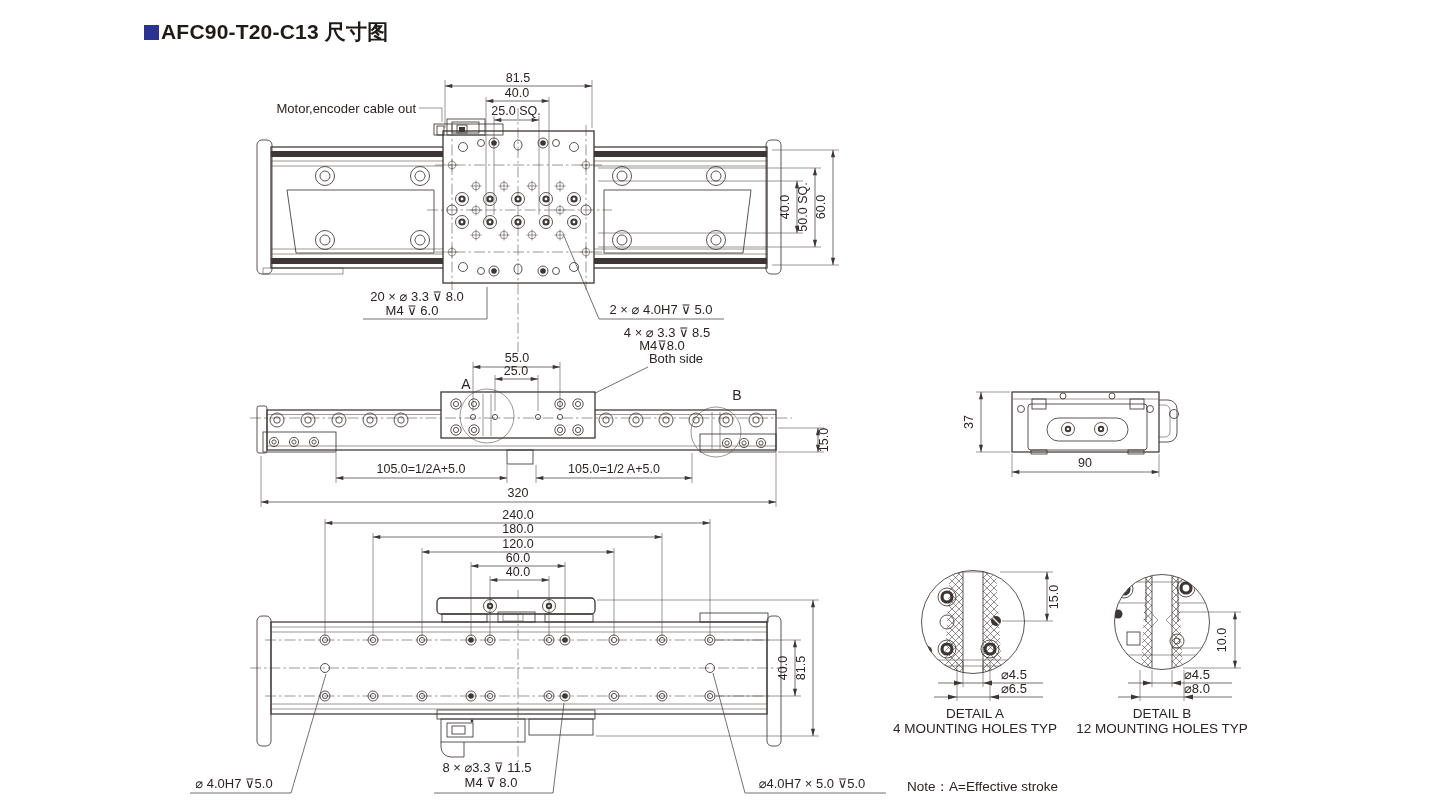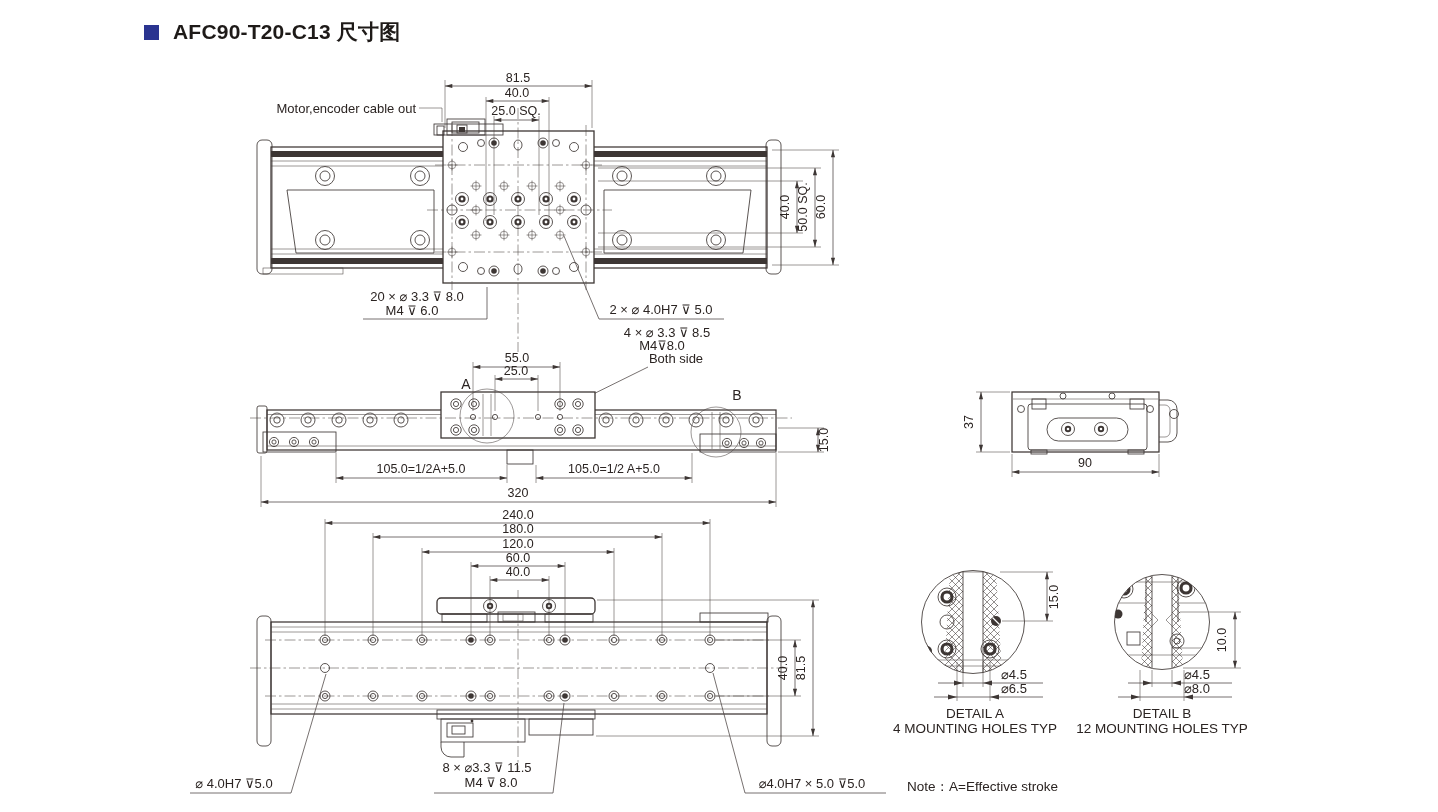--- a/index.html
+++ b/index.html
@@ -1,18 +1,18 @@
 <!DOCTYPE html>
 <html><head>
 <meta charset="utf-8">
 <style>
   html,body{margin:0;padding:0;background:#fff;}
   .page{position:relative;width:1438px;height:812px;background:#ffffff;overflow:hidden;
         font-family:"Liberation Sans",sans-serif;}
-  .hdr{position:absolute;left:144px;top:18px;display:flex;align-items:center;gap:14px;}
+  .hdr{position:absolute;left:144px;top:18px;display:flex;align-items:center;gap:2px;}
   .hdr .sq{width:15px;height:15px;background:#2a3490;display:inline-block;}
   .hdr h1{margin:0;font-size:21px;font-weight:bold;color:#1e1a18;letter-spacing:0.2px;}
   svg{position:absolute;left:0;top:0;}
   svg text{fill:#2b2422;font-family:"Liberation Sans",sans-serif;}
   .dt{font-size:12.5px;}
   .ct{font-size:13px;}
   .lbl{font-size:14px;}
   .big{font-size:13.5px;}
   .mid{text-anchor:middle;}
   .end{text-anchor:end;}

